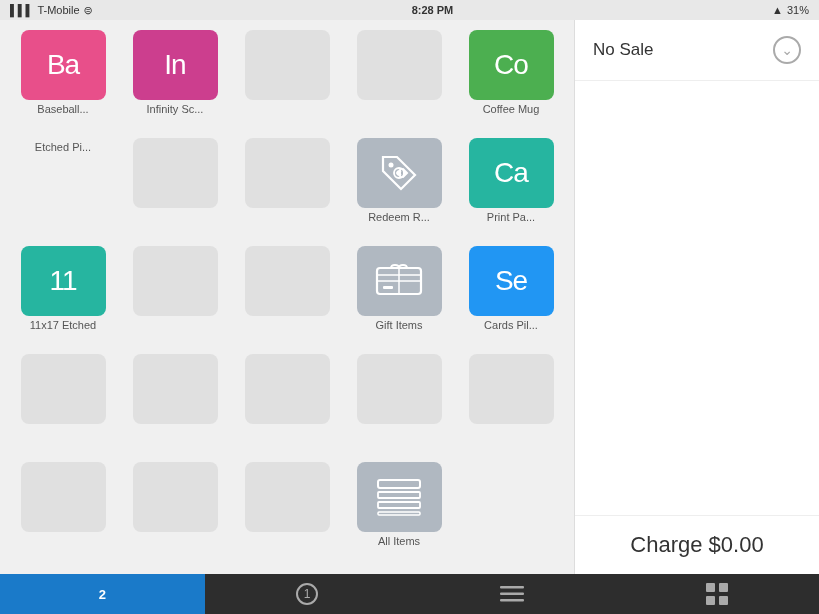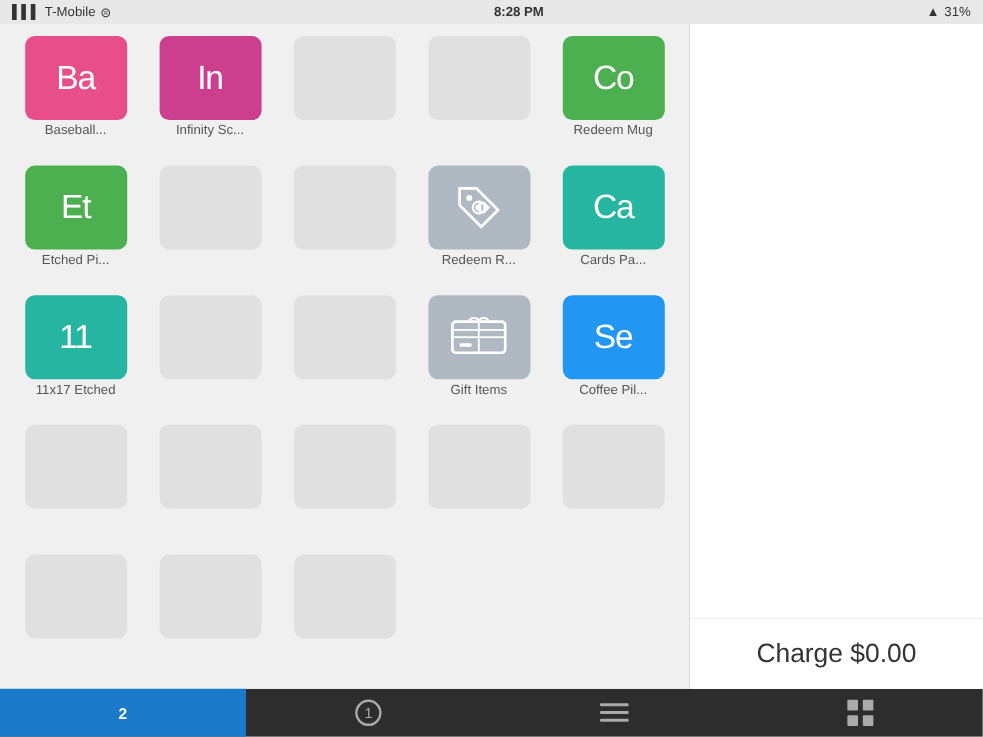--- a/index.html
+++ b/index.html
@@ -206,24 +206,23 @@
       <span class="product-label"></span>
     </div>
     <div class="product-item">
       <div class="product-tile empty"></div>
       <span class="product-label"></span>
     </div>
 
 
     <div class="product-item">
       <div class="product-tile green">Co</div>
-      <span class="product-label">Redeem Mug</span>
-    </div>
-    <div class="product-item">
-      <div class="product-tile green">Et</div>
+      <span class="product-label">Coffee Mug</span>
+    </div>
+    <div class="product-item">
       <span class="product-label">Etched Pi...</span>
     </div>
     <div class="product-item">
       <div class="product-tile empty"></div>
       <span class="product-label"></span>
     </div>
     <div class="product-item">
       <div class="product-tile empty"></div>
       <span class="product-label"></span>
     </div>
@@ -236,21 +235,21 @@
           <path stroke="white" stroke-width="2" d="M26 18l4 4-4 4M24 26l-4-4 4-4" stroke-linecap="round"></path>
           <circle cx="22" cy="22" r="5" stroke="white" stroke-width="1.8" fill="none"></circle>
           <path stroke="white" stroke-width="1.5" d="M20 20l4 4M24 20l-4 4"></path>
         </svg>
       </div>
       <span class="product-label">Redeem R...</span>
     </div>
 
     <div class="product-item">
       <div class="product-tile teal">Ca</div>
-      <span class="product-label">Cards Pa...</span>
+      <span class="product-label">Print Pa...</span>
     </div>
     <div class="product-item">
       <div class="product-tile teal">11</div>
       <span class="product-label">11x17 Etched</span>
     </div>
     <div class="product-item">
       <div class="product-tile empty"></div>
       <span class="product-label"></span>
     </div>
     <div class="product-item">
@@ -267,60 +266,75 @@
           <path d="M24 6c0-4 8-4 8 0" stroke="white" stroke-width="1.8" fill="none"></path>
           <path d="M24 6c0-4-8-4-8 0" stroke="white" stroke-width="1.8" fill="none"></path>
           <line x1="24" y1="6" x2="24" y2="32" stroke="white" stroke-width="1.5"></line>
         </svg>
       </div>
       <span class="product-label">Gift Items</span>
     </div>
 
     <div class="product-item">
       <div class="product-tile blue">Se</div>
-      <span class="product-label">Coffee Pil...</span>
-    </div>
-    <div class="product-item">
-      <div class="product-tile empty"></div>
-      <span class="product-label"></span>
-    </div>
-    <div class="product-item">
-      <div class="product-tile empty"></div>
-      <span class="product-label"></span>
-    </div>
-    <div class="product-item">
-      <div class="product-tile empty"></div>
-      <span class="product-label"></span>
-    </div>
-    <div class="product-item">
-      <div class="product-tile empty"></div>
-      <span class="product-label"></span>
-    </div>
-
-    <div class="product-item">
-      <div class="product-tile empty"></div>
-      <span class="product-label"></span>
-    </div>
-    <div class="product-item">
-      <div class="product-tile empty"></div>
-      <span class="product-label"></span>
-    </div>
-    <div class="product-item">
-      <div class="product-tile empty"></div>
-      <span class="product-label"></span>
-    </div>
-    <div class="product-item">
-      <div class="product-tile empty"></div>
-      <span class="product-label"></span>
-    </div>
-
+      <span class="product-label">Cards Pil...</span>
+    </div>
+    <div class="product-item">
+      <div class="product-tile empty"></div>
+      <span class="product-label"></span>
+    </div>
+    <div class="product-item">
+      <div class="product-tile empty"></div>
+      <span class="product-label"></span>
+    </div>
+    <div class="product-item">
+      <div class="product-tile empty"></div>
+      <span class="product-label"></span>
+    </div>
+    <div class="product-item">
+      <div class="product-tile empty"></div>
+      <span class="product-label"></span>
+    </div>
+
+    <div class="product-item">
+      <div class="product-tile empty"></div>
+      <span class="product-label"></span>
+    </div>
+    <div class="product-item">
+      <div class="product-tile empty"></div>
+      <span class="product-label"></span>
+    </div>
+    <div class="product-item">
+      <div class="product-tile empty"></div>
+      <span class="product-label"></span>
+    </div>
+    <div class="product-item">
+      <div class="product-tile empty"></div>
+      <span class="product-label"></span>
+    </div>
+
+    <div class="product-item">
+      <div style="width:85px;height:70px;background:#b0b8c1;border-radius:8px;display:flex;align-items:center;justify-content:center;">
+        <svg width="48" height="42" viewBox="0 0 48 42">
+          <rect x="3" y="4" width="42" height="8" rx="2" fill="none" stroke="white" stroke-width="2"></rect>
+          <rect x="3" y="16" width="42" height="6" rx="1" fill="none" stroke="white" stroke-width="1.8"></rect>
+          <rect x="3" y="26" width="42" height="6" rx="1" fill="none" stroke="white" stroke-width="1.8"></rect>
+          <rect x="3" y="36" width="42" height="3" rx="1" fill="none" stroke="white" stroke-width="1.5"></rect>
+        </svg>
+      </div>
+      <span class="product-label">All Items</span>
+    </div>
 
   </div>
 
   <div class="right-panel">
+    <div class="no-sale-header">
+      <span class="no-sale-text">No Sale</span>
+      <div class="circle-btn">⌄</div>
+    </div>
     <div class="order-area"></div>
     <div class="charge-btn">
       <span class="charge-text">Charge $0.00</span>
     </div>
   </div>
 
 </div>
 
 <div class="bottom-bar">
   <div class="tab-item active">

